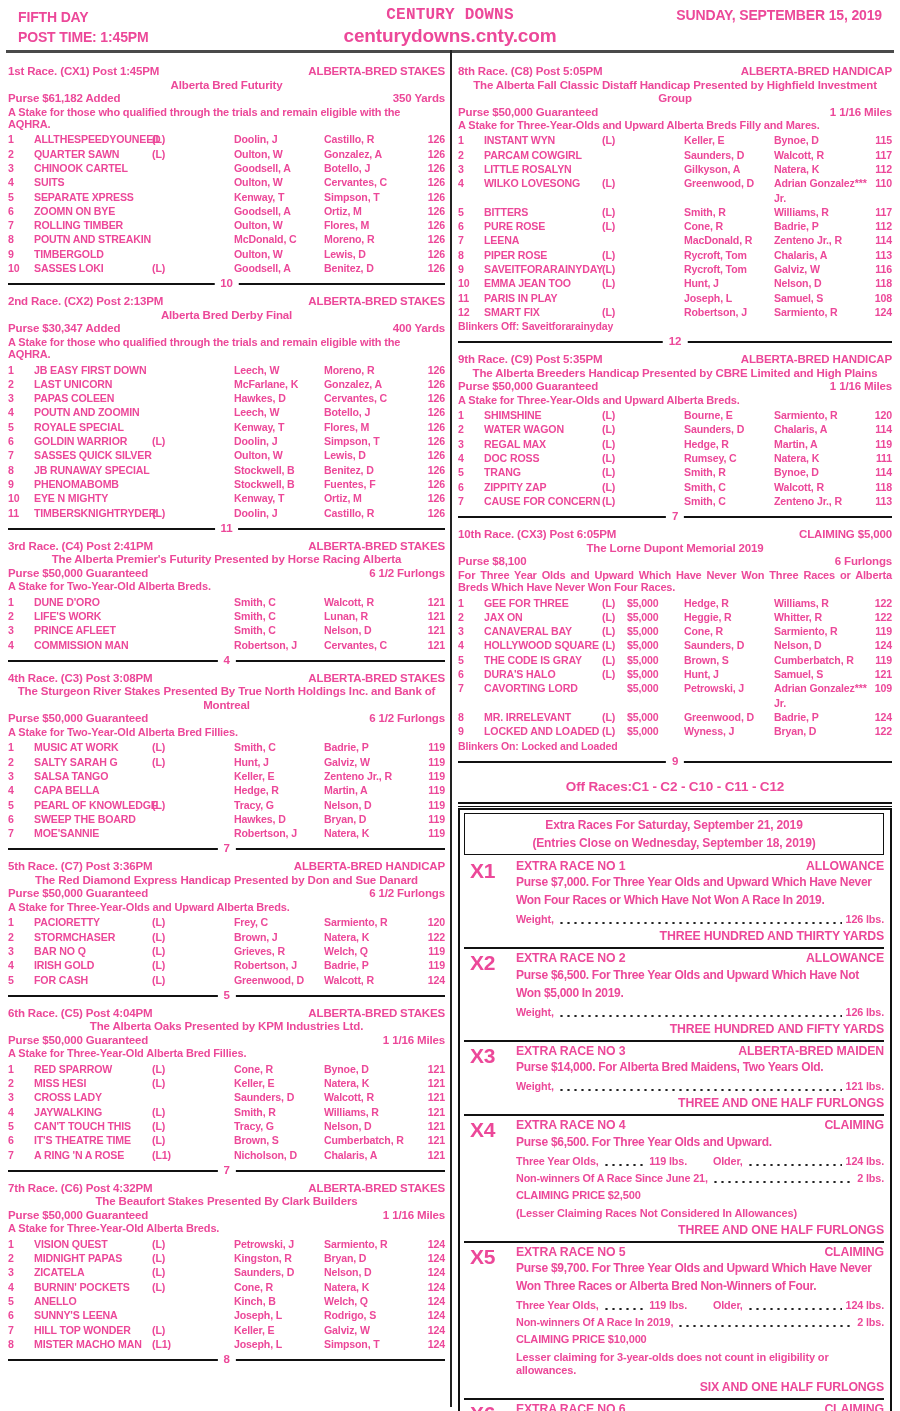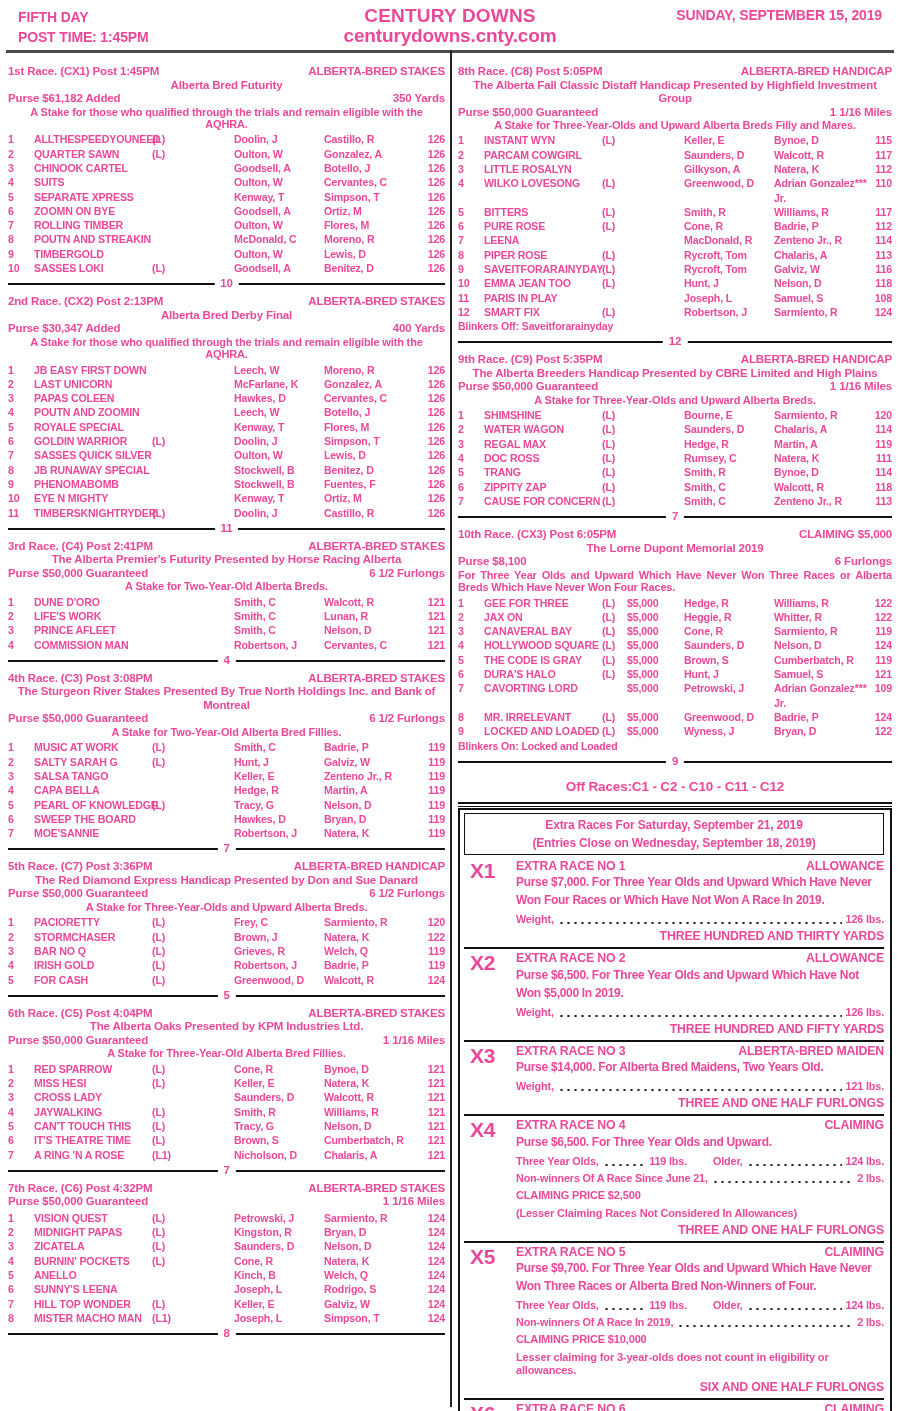--- a/index.html
+++ b/index.html
@@ -8,33 +8,33 @@
     position: relative; width: 900px; height: 1411px; margin: 0 auto;
     background: #fff; color: #ec4899; overflow: hidden;
     font-family: "Liberation Sans", "DejaVu Sans", sans-serif;
     font-weight: 700; letter-spacing: -0.15px;
   }
   
   .hdr { display: grid; grid-template-columns: 1fr auto 1fr; padding: 7px 18px 0 18px; }
   .hdr .h-left  { font-size: 14px; line-height: 20px; }
   .hdr .h-mid   { text-align: center; }
   .hdr .h-right { text-align: right; font-size: 14px; line-height: 17px; }
-  .h-track { font-size: 19px; line-height: 17px; letter-spacing: 0.2px; }
+  .h-track { font-size: 16px; line-height: 17px; letter-spacing: 0.2px; font-family: Liberation Mono, monospace; }
   .h-site  { font-size: 19px; line-height: 24px; }
   .toprule { margin: 2px 6px 0 6px; border-top: 3px solid #4a4a4a; }
   
   .cols { position: absolute; top: 50px; left: 8px; right: 8px; bottom: 4px; display: flex; }
   .col { width: 437px; padding-top: 15px; }
   .vdiv { width: 2px; background: #222; margin: 0 6px 0 5px; flex: 0 0 2px; }
   .col.right { flex: 1; }
   
   .race-head { display: flex; justify-content: space-between; font-size: 11.5px; line-height: 13.5px; }
   .race-name { text-align: center; font-size: 11.5px; line-height: 13.5px; }
   .purse-row { display: flex; justify-content: space-between; font-size: 11.5px; line-height: 13.5px; gap: 34px; }
-  .cond { font-size: 11px; line-height: 12.4px; text-align: center; }
+  .cond { font-size: 11px; line-height: 12.4px; }
   .cond.just { text-align: justify; }
   .entries { margin-top: 2px; }
   .entry { display: grid; grid-template-columns: 26px 118px 25px 57px 90px 88px auto;
            font-size: 10.6px; line-height: 14.3px; }
   .entry span { white-space: nowrap; overflow: visible; }
   .e-wt { text-align: right; }
   .e-j2 { display: block; }
   .race-note { font-size: 10.5px; line-height: 13px; margin-top: 1px; }
   .count-rule { position: relative; border-top: 2px solid #111; margin: 8px 0 3px 0; height: 9px; }
   .count-rule .cnt { position: absolute; left: 50%; top: -8px; transform: translateX(-50%);
@@ -583,24 +583,26 @@
 
     <div class="count-rule">
       <span class="cnt">7</span>
     </div>
   </section>
         <section class="race">
     <div class="race-head">
       <span class="rh-left">7th Race. (C6) Post 4:32PM</span>
       <span class="rh-right">ALBERTA-BRED STAKES</span>
     </div>
+    <div class="race-name">The Beaufort Stakes Presented By Clark Builders</div>
     <div class="purse-row">
       <span>Purse $50,000 Guaranteed</span>
       <span>1 1/16 Miles</span>
     </div>
+    <div class="cond">A Stake for Three-Year-Old Alberta Breds.</div>
     <div class="entries">
             <div class="entry">
     <span class="e-num">1</span>
     <span class="e-horse">VISION QUEST</span>
     <span class="e-eq">(L)</span>
     <span class="e-claim"></span>
     <span class="e-trainer">Petrowski, J</span>
     <span class="e-jockey">Sarmiento, R</span>
     <span class="e-wt">124</span>
   </div>

